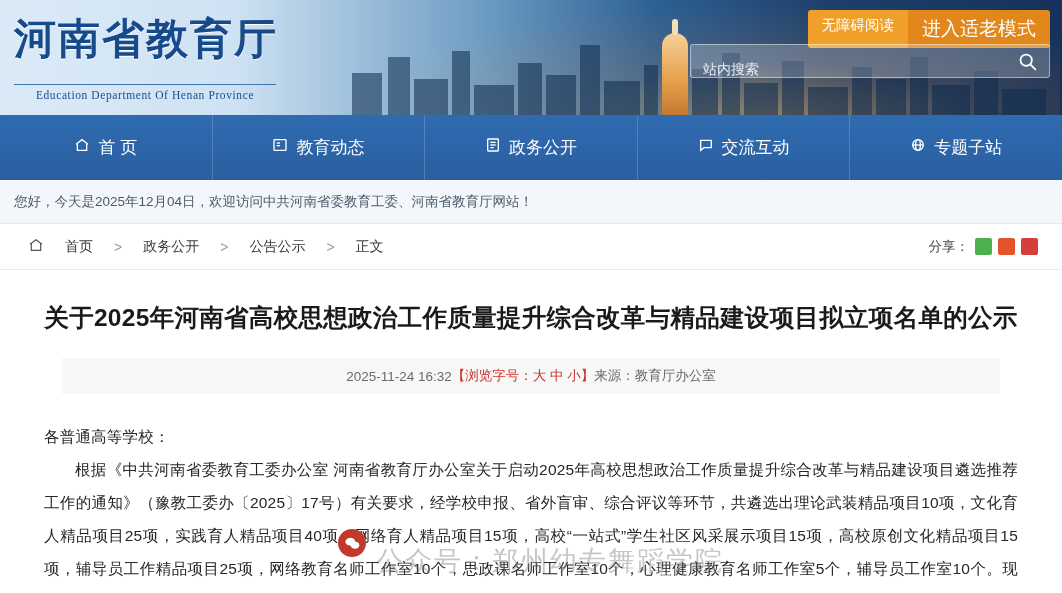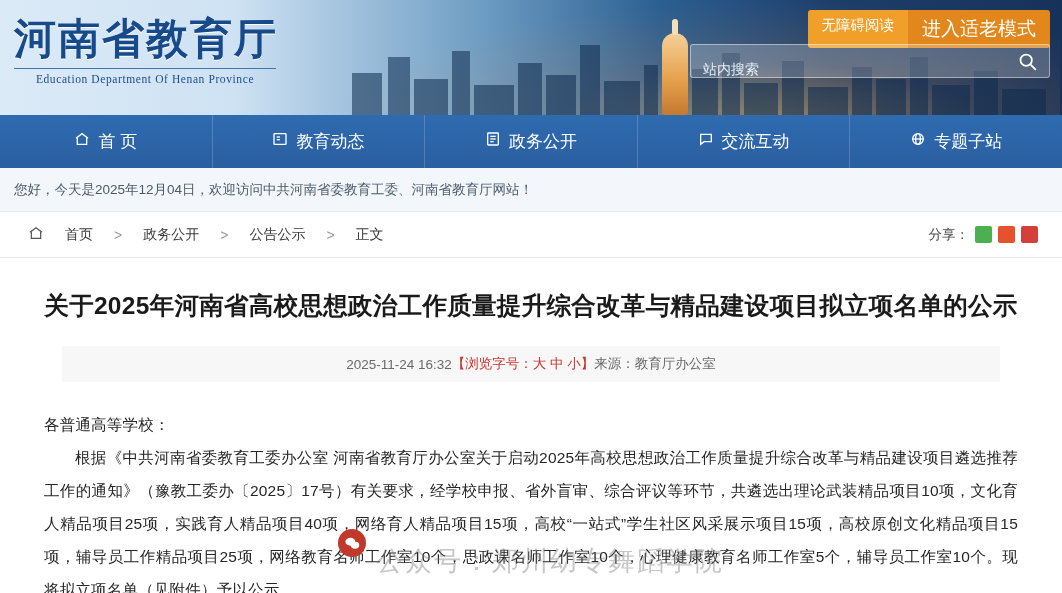--- a/index.html
+++ b/index.html
@@ -50,21 +50,21 @@
     letter-spacing: 2px;
     color: #174a8b;
     line-height: 50px;
     text-shadow: 0 1px 0 #ffffff;
   }
   .logo-en {
     font-family: "Liberation Serif", serif;
     font-size: 11.5px;
     color: #1a4d8f;
     letter-spacing: .6px;
-    margin-top: 4px;
+    margin-top: 20px;
     padding-top: 4px;
     border-top: 1px solid #3f76b0;
     width: 262px;
     text-align: center;
   }
 
   .top-btns {
     position: absolute; right: 12px; top: 10px; display: flex; z-index: 6;
   }
   .btn-barrierfree {
@@ -101,21 +101,21 @@
   }
   .searchbar input::placeholder { color: #e6eef7; }
   .search-btn {
     width: 44px; height: 100%;
     display: flex; align-items: center; justify-content: center;
     cursor: pointer;
   }
 
   
   .nav {
-    width: 1062px; height: 53px;
+    width: 1062px; height: 65px;
     background: linear-gradient(180deg, #2f6bb0 0%, #2a5fa0 100%);
     display: flex;
   }
   .nav-item {
     flex: 1;
     display: flex; align-items: center; justify-content: center;
     gap: 8px;
     color: #ffffff;
     font-size: 17px;
     border-right: 1px solid rgba(255,255,255,0.18);

